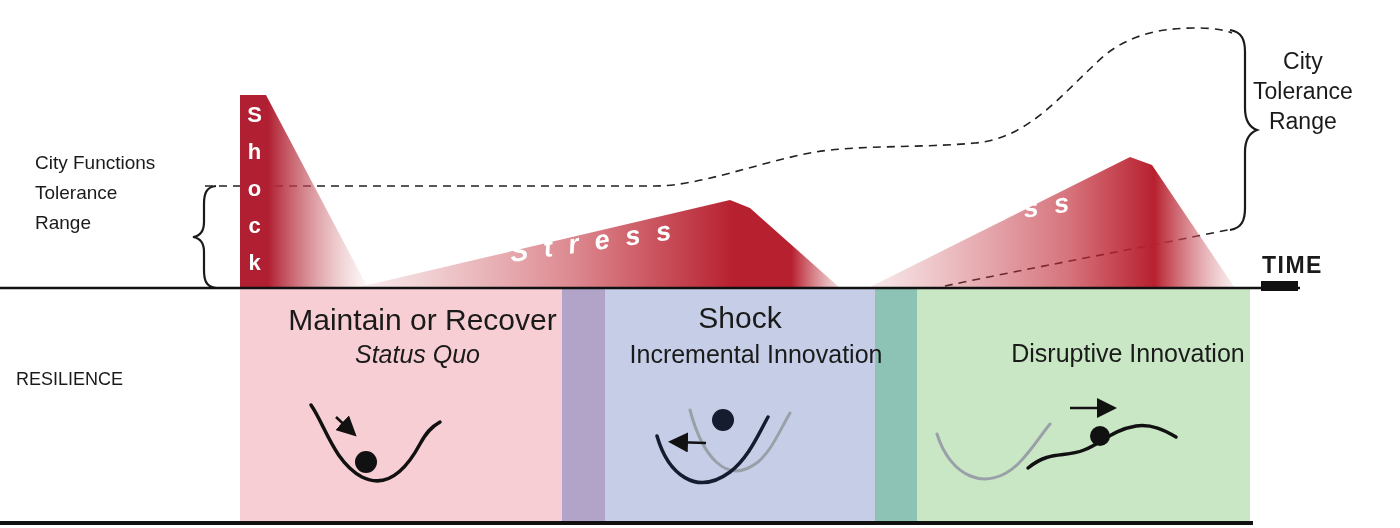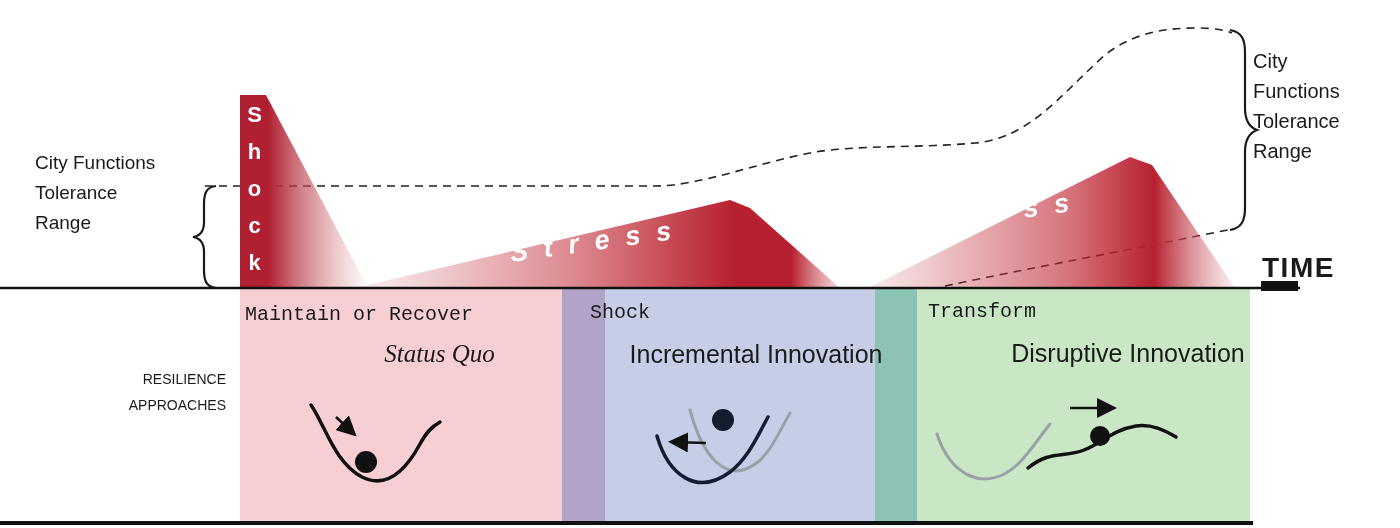--- a/index.html
+++ b/index.html
@@ -13,41 +13,41 @@
   .panel-pink   { left:240px; width:322px; background:#f6ced3; }
   .panel-purple { left:562px; width:43px;  background:#b2a3c8; }
   .panel-blue   { left:605px; width:270px; background:#c6cee7; }
   .panel-teal   { left:875px; width:42px;  background:#8cc3b4; }
   .panel-green  { left:917px; width:333px; background:#c9e7c5; }
 
   svg.layer { position:absolute; left:0; top:0; }
 
   
   .tol-left  { left:35px; top:148px; font-size:19px; line-height:30px; }
-  .tol-right { left:1253px; top:46px; font-size:20px; line-height:30px; }
+  .tol-right { left:1253px; top:46px; font-size:23px; line-height:30px;text-align:center; }
   .tol-left span, .tol-right span, .resilience span { display:block; }
-  .time-label { left:1262px; top:252px; width:90px; font-size:28px; font-weight:bold; letter-spacing:1.5px; }
+  .time-label { left:1262px; top:252px; width:90px; font-size:23px; font-weight:bold; letter-spacing:1.5px; }
 
   .shock-label { left:241px; top:102px; width:26px; height:195px; color:#ffffff;
                  font-size:22px; font-weight:bold; letter-spacing:12px;
                  writing-mode:vertical-rl; text-orientation:upright; text-align:left; }
 
   .stress-label { color:#ffffff; font-weight:bold; font-style:italic;
                   font-size:27px; letter-spacing:16px; white-space:nowrap;
                   transform-origin:left center; }
   .stress-1 { left:510px; top:238px; transform:rotate(-8deg); }
   .stress-2 { left:908px; top:210px; transform:rotate(-8deg); }
 
-  .resilience { left:26px; top:366px; width:200px; text-align:right;
-                font-size:14px; line-height:26px; }
+  .resilience { left:16px; top:366px; width:200px; text-align:left;
+                font-size:18px; line-height:26px; }
 
-  .p-title { text-align:left; font-size:20px;font-family:Liberation Mono, monospace; }
+  .p-title { text-align:center; font-size:30px; }
   .p-sub   { text-align:center; font-size:25px; }
   .t-maintain { left:245px; top:303px; width:355px; }
-  .s-maintain { left:262px; top:340px; width:355px; font-style:italic;font-family:Liberation Serif, serif; }
+  .s-maintain { left:240px; top:340px; width:355px; font-style:italic; }
   .t-adapt    { left:590px; top:301px; width:300px; }
   .s-adapt    { left:563px; top:340px; width:386px; }
   .t-transform{ left:928px; top:300px; width:312px; }
   .s-transform{ left:956px; top:339px; width:344px; }
 </style>
 </head>
 <body>
 
 <div class="canvas">
 
@@ -123,39 +123,36 @@
   </svg>
 
   <div class="abs tol-left">
     <span>City Functions</span>
     <span>Tolerance</span>
     <span>Range</span>
   </div>
 
   <div class="abs tol-right">
     <span>City</span>
-    <span>Functions</span>
     <span>Tolerance</span>
     <span>Range</span>
   </div>
 
   <div class="abs time-label">TIME</div>
 
   <div class="abs shock-label">Shock</div>
 
   <div class="abs stress-label stress-1">Stress</div>
   <div class="abs stress-label stress-2">Stress</div>
 
   <div class="abs resilience">
     <span>RESILIENCE</span>
-    <span>APPROACHES</span>
   </div>
 
   <div class="abs p-title t-maintain">Maintain or Recover</div>
   <div class="abs p-sub   s-maintain">Status Quo</div>
 
   <div class="abs p-title t-adapt">Shock</div>
   <div class="abs p-sub   s-adapt">Incremental Innovation</div>
 
-  <div class="abs p-title t-transform">Transform</div>
   <div class="abs p-sub   s-transform">Disruptive Innovation</div>
 
 </div>
 
 </body></html>

